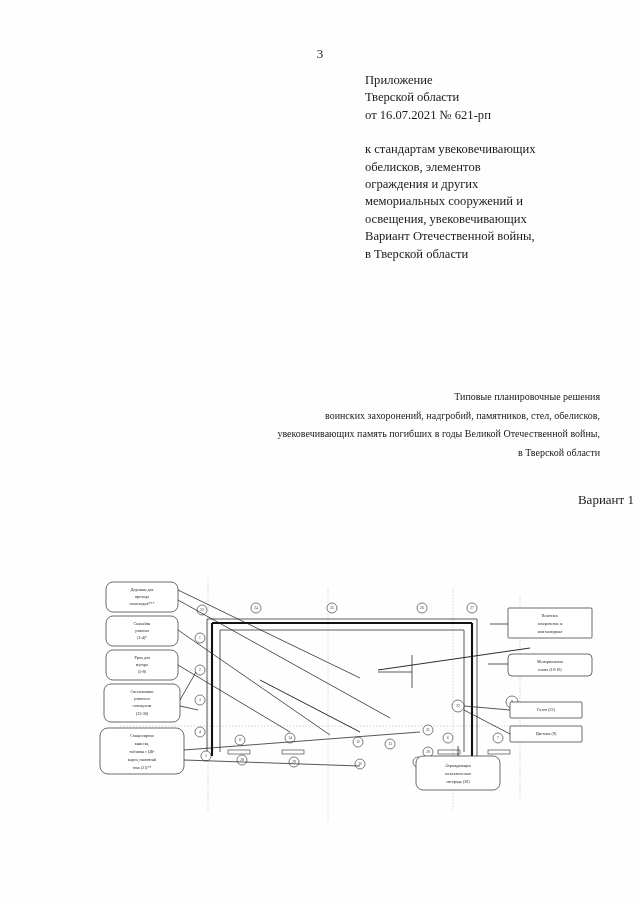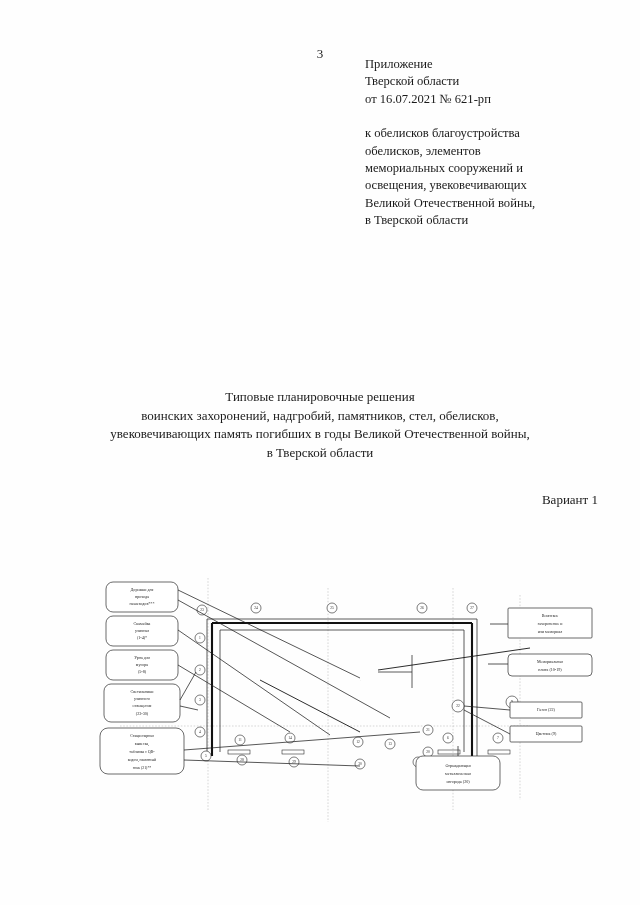--- a/index.html
+++ b/index.html
@@ -29,48 +29,49 @@
     left: 0;
     width: 640px;
     text-align: center;
     font-size: 13px;
     letter-spacing: 0.2px;
   }
 
   
   .appendix-block {
     position: absolute;
-    top: 56px;
+    top: 72px;
     left: 365px;
     width: 245px;
     font-size: 12.6px;
     line-height: 17.4px;
   }
   .appendix-block .line { white-space: nowrap; }
   .appendix-gap { height: 17px; }
 
   
   .doc-title {
     position: absolute;
     top: 388px;
     left: 40px;
     width: 560px;
-    text-align: center;
-    font-size: 13px;
+    text-align: right;
+    font-size: 10px;
     line-height: 18.5px;
   }
 
   
   .variant-label {
     position: absolute;
     top: 492px;
     left: 0;
     width: 598px;
     text-align: right;
     font-size: 13px;
+    padding-left: 36px;
   }
 
   
   .diagram {
     position: absolute;
     top: 560px;
     left: 60px;
     width: 560px;
     height: 290px;
   }
@@ -148,25 +149,26 @@
 
 <div class="page">
 
   <div class="page-number">3</div>
 
   <div class="appendix-block">
     <div class="line">Приложение</div>
     <div class="line">Тверской области</div>
     <div class="line">от 16.07.2021 № 621-рп</div>
     <div class="appendix-gap"></div>
-    <div class="line">к обелисков благоустройства</div>
+    <div class="line">к стандартам увековечивающих</div>
     <div class="line">обелисков, элементов</div>
+    <div class="line">ограждения и других</div>
     <div class="line">мемориальных сооружений и</div>
     <div class="line">освещения, увековечивающих</div>
-    <div class="line">Великой Отечественной войны,</div>
+    <div class="line">Вариант Отечественной войны,</div>
     <div class="line">в Тверской области</div>
   </div>
 
   <div class="doc-title">
     <div>Типовые планировочные решения</div>
     <div>воинских захоронений, надгробий, памятников, стел, обелисков,</div>
     <div>увековечивающих память погибших в годы Великой Отечественной войны,</div>
     <div>в Тверской области</div>
   </div>
 

